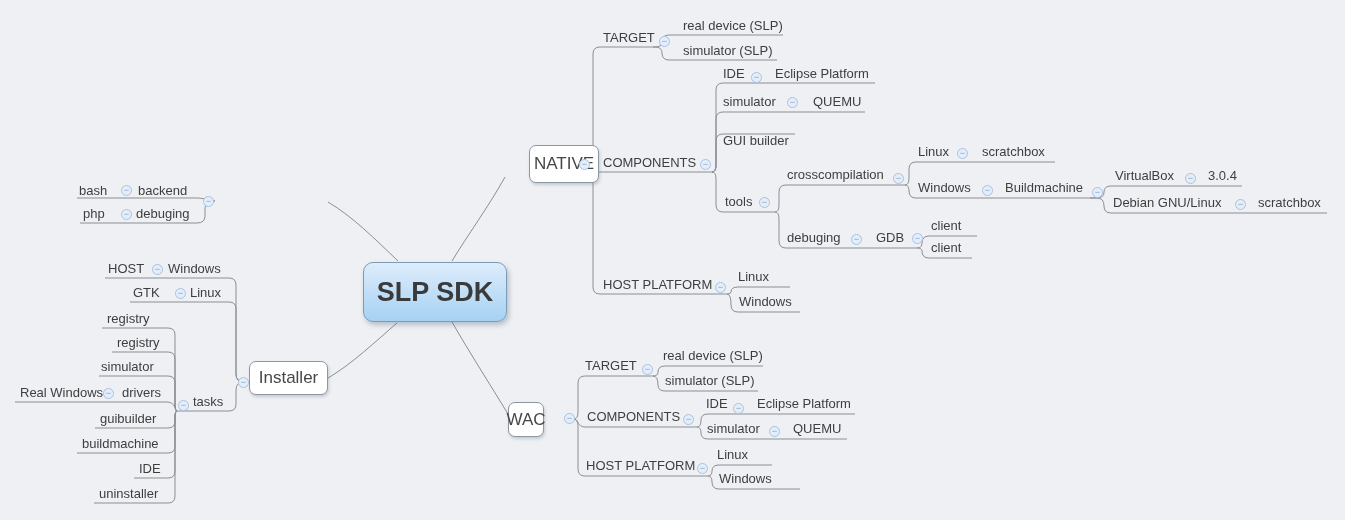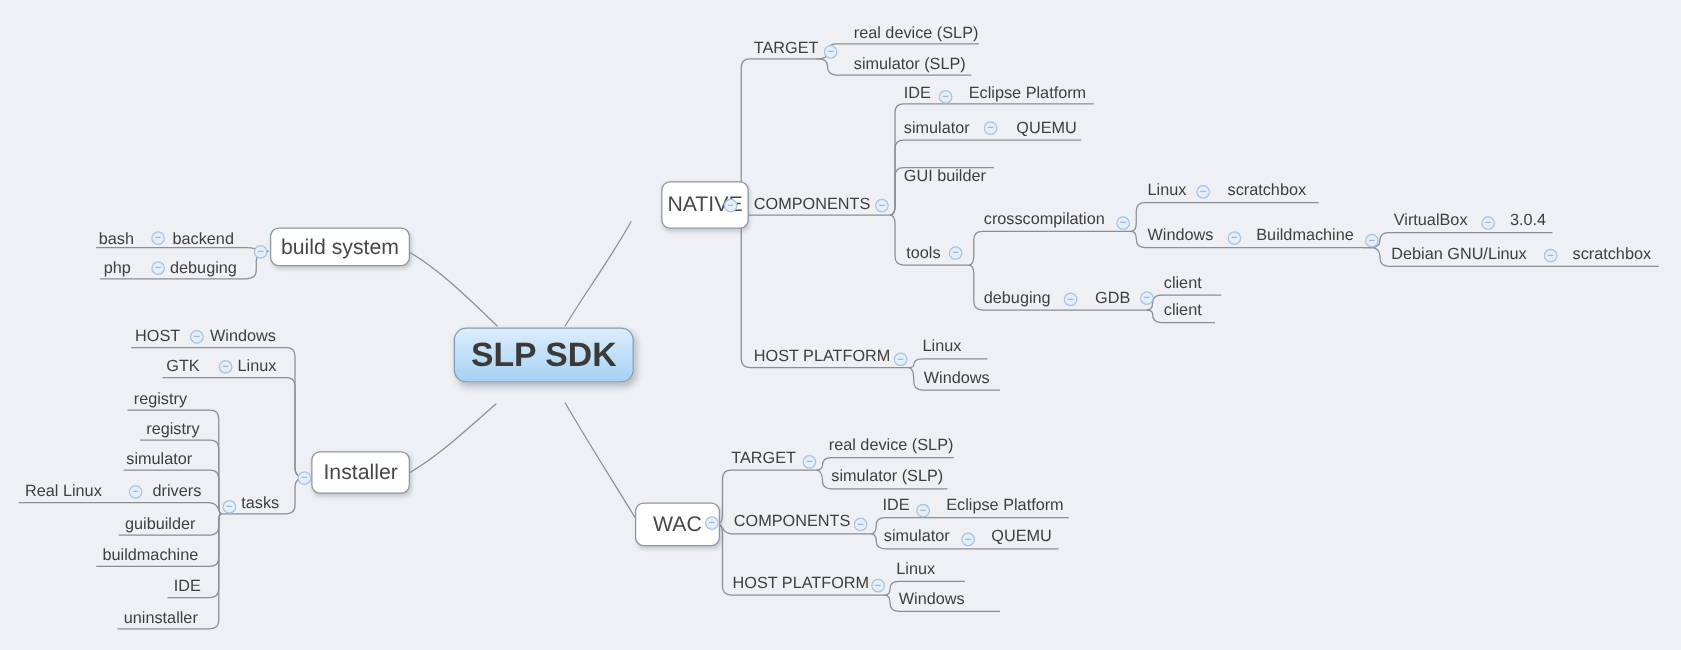--- a/index.html
+++ b/index.html
@@ -95,41 +95,40 @@
       <path d="M 653,376 Q 658,376 658,385 Q 658,391 665,391 L 758,391"></path>
 
       <path d="M 697,427 Q 701,427 701,420 Q 701,414 708,414 L 855,414"></path>
       <path d="M 697,427 Q 701,427 701,433 Q 701,439 708,439 L 847,439"></path>
 
       <path d="M 708,476 Q 712,476 712,471 Q 712,465 719,465 L 772,465"></path>
       <path d="M 708,476 Q 712,476 712,482 Q 712,489 719,489 L 800,489"></path>
     </g>
   </svg>
 
-  <div class="box central" style="left:363px;top:262px;width:144px;height:44px">SLP SDK</div>
-
-  <div class="box" style="left:216px;top:182px;width:112px;height:31px">build system</div>
+  <div class="box central" style="left:363px;top:262px;width:144px;height:60px">SLP SDK</div>
+
   <div class="box" style="left:249px;top:361px;width:79px;height:34px">Installer</div>
   <div class="box" style="left:529px;top:145px;width:70px;height:38px">NATIVE</div>
-  <div class="box" style="left:508px;top:402px;width:68px;height:35px">WAC</div>
+  <div class="box" style="left:508px;top:402px;width:36px;height:35px">WAC</div>
 
   <span class="lbl" style="left:79px;top:184px">bash</span>
   <span class="lbl" style="left:138px;top:184px">backend</span>
   <span class="lbl" style="left:83px;top:207px">php</span>
   <span class="lbl" style="left:136px;top:207px">debuging</span>
 
   <span class="lbl" style="left:108px;top:262px">HOST</span>
   <span class="lbl" style="left:168px;top:262px">Windows</span>
   <span class="lbl" style="left:133px;top:286px">GTK</span>
   <span class="lbl" style="left:190px;top:286px">Linux</span>
   <span class="lbl" style="left:193px;top:395px">tasks</span>
   <span class="lbl" style="left:107px;top:312px">registry</span>
   <span class="lbl" style="left:117px;top:336px">registry</span>
   <span class="lbl" style="left:101px;top:360px">simulator</span>
-  <span class="lbl" style="left:20px;top:386px">Real Linux</span>
+  <span class="lbl" style="left:20px;top:386px">Real Windows</span>
   <span class="lbl" style="left:122px;top:386px">drivers</span>
   <span class="lbl" style="left:100px;top:412px">guibuilder</span>
   <span class="lbl" style="left:82px;top:437px">buildmachine</span>
   <span class="lbl" style="left:139px;top:462px">IDE</span>
   <span class="lbl" style="left:99px;top:487px">uninstaller</span>
 
   <span class="lbl" style="left:603px;top:31px">TARGET</span>
   <span class="lbl" style="left:683px;top:19px">real device (SLP)</span>
   <span class="lbl" style="left:683px;top:44px">simulator (SLP)</span>
   <span class="lbl" style="left:603px;top:156px">COMPONENTS</span>

